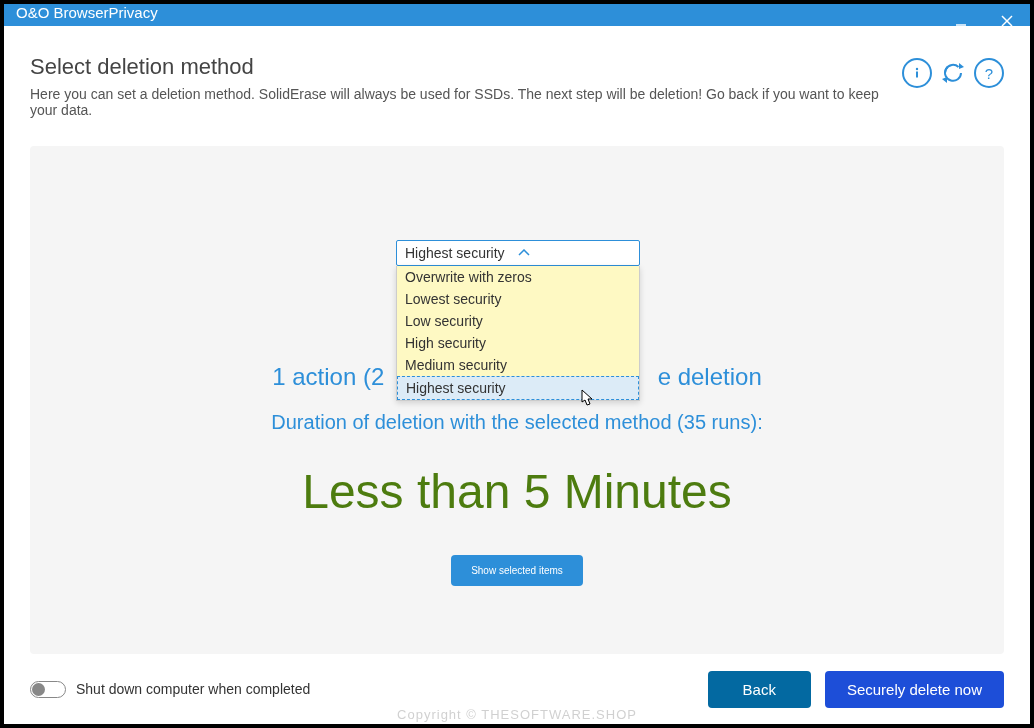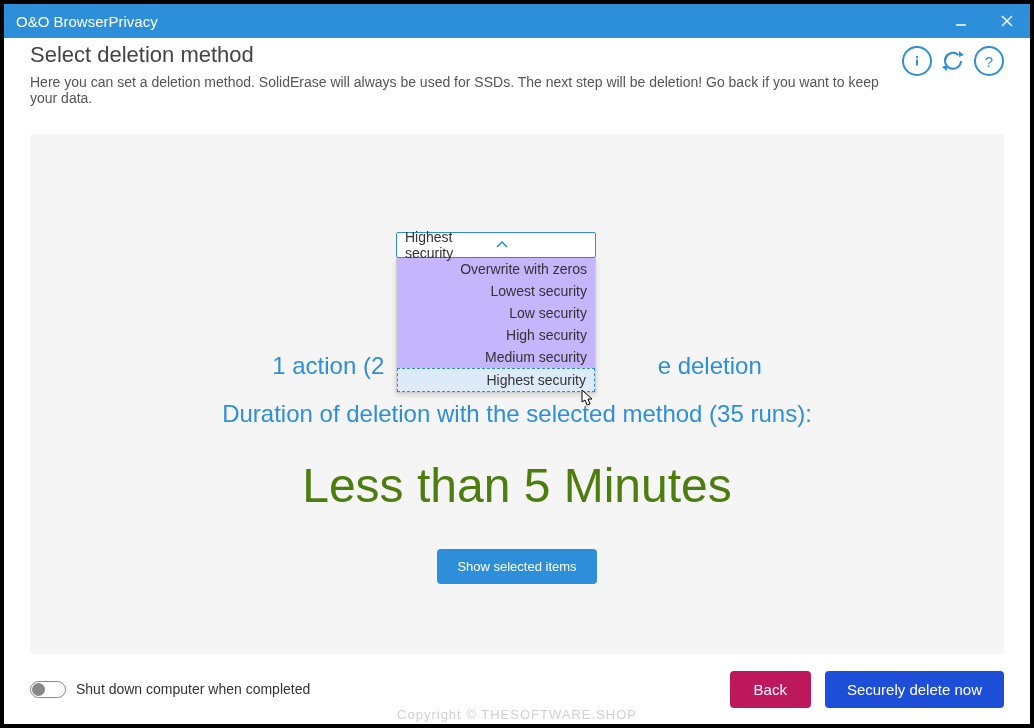--- a/index.html
+++ b/index.html
@@ -2,29 +2,29 @@
 <html><head>
 <meta charset="utf-8">
 <style>
   * { box-sizing: border-box; margin: 0; padding: 0; font-family: "Segoe UI", Arial, sans-serif; }
   html, body { width: 1034px; height: 728px; background: #000; }
   .window {
     position: absolute; left: 4px; top: 4px; width: 1026px; height: 720px;
     background: #fff; display: flex; flex-direction: column;
   }
   .titlebar {
-    height: 34px; background: #2d8fd9; color: #fff; display: flex;
-    align-items: center; padding: 0 0 0 12px; font-size: 15px; font-weight: 400;
+    height: 22px; background: #2d8fd9; color: #fff; display: flex;
+    align-items: flex-start; padding: 0 0 0 12px; font-size: 15px; font-weight: 400;
   }
   .titlebar-text { flex: 1; }
   .titlebar-btn {
     width: 46px; height: 34px; display: flex; align-items: center;
     justify-content: center; color: #fff; cursor: pointer;
   }
-  .header-area { padding: 4px 26px 8px 26px; display: flex; }
+  .header-area { padding: 28px 26px 8px 26px; display: flex; }
   .header-left { flex: 1; }
   .page-title { font-size: 22px; font-weight: 400; color: #444; margin-bottom: 6px; }
   .page-subtitle { font-size: 14px; color: #555; }
   .header-icons { display: flex; gap: 6px; padding-top: 4px; }
   .circ-btn {
     width: 30px; height: 30px; border: 2px solid #2d8fd9; border-radius: 50%;
     display: flex; align-items: center; justify-content: center; color: #2d8fd9;
     cursor: pointer; font-size: 16px;
   }
   .refresh-btn {
@@ -34,40 +34,39 @@
   .main-panel {
     margin: 20px 26px 0 26px; flex: 1; background: #f5f5f5; border-radius: 4px;
     position: relative;
   }
   .centered-content {
     position: absolute; left: 0; right: 0; top: 0; bottom: 0;
     display: flex; flex-direction: column; align-items: center; justify-content: center;
     gap: 8px; padding-top: 40px;
   }
   .line1 { font-size: 24px; color: #2d8fd9; font-weight: 400; }
-  .line2 { font-size: 24px; color: #2d8fd9; font-weight: 400; margin-top: 12px; }
+  .line2 { font-size: 20px; color: #2d8fd9; font-weight: 400; margin-top: 12px; }
   .big-line { font-size: 48px; color: #4d7c0f; font-weight: 300; margin-top: 22px; }
   .blue-btn {
     background: #2d8fd9; color: #fff; border: none; padding: 10px 20px;
-    font-size: 13px; border-radius: 4px; cursor: pointer; margin-top: 28px;
+    font-size: 10px; border-radius: 4px; cursor: pointer; margin-top: 28px;
   }
   .dropdown-wrap {
-    position: absolute; left: 392px; top: 228px; width: 200px; z-index: 10;
+    position: absolute; left: 392px; top: 236px; width: 244px; z-index: 10;
   }
   .dd-closed {
     height: 26px; border: 1px solid #2d8fd9; background: #fff; display: flex;
     align-items: center; padding: 0 8px; font-size: 14px; color: #333;
     border-radius: 2px; cursor: pointer;
   }
   .dd-closed span { flex: 1; }
   .dd-chev { color: #2d8fd9; font-size: 12px; }
   .dd-list {
-    background: #c4b5fd; border: 1px solid #ccc; border-top: none;
+    background: #fef9c3; border: 1px solid #ccc; border-top: none;
     box-shadow: 0 2px 6px rgba(0,0,0,0.15);
-    text-align: right;
   }
   .dd-item {
     padding: 3px 8px; font-size: 14px; color: #333; cursor: pointer;
   }
   .dd-item.highlighted {
     background: #dcebf7; border: 1px dashed #2d8fd9; margin: 0;
   }
   .cursor-pointer {
     position: absolute; left: 572px; top: 384px; z-index: 20; pointer-events: none;
   }
@@ -79,21 +78,21 @@
     width: 36px; height: 17px; border: 1px solid #888; border-radius: 10px;
     background: #fff; position: relative; cursor: pointer;
   }
   .toggle-knob {
     width: 13px; height: 13px; border-radius: 50%; background: #888;
     position: absolute; left: 1px; top: 1px;
   }
   .toggle-label { font-size: 14px; color: #333; }
   .footer-btns { display: flex; gap: 14px; }
   .btn-back {
-    background: #be185d; color: #fff; border: none; padding: 10px 24px;
+    background: #0369a1; color: #fff; border: none; padding: 10px 35px;
     font-size: 15px; border-radius: 4px; cursor: pointer;
   }
   .btn-delete {
     background: #1d4ed8; color: #fff; border: none; padding: 10px 22px;
     font-size: 15px; border-radius: 4px; cursor: pointer;
   }
   .watermark {
     position: absolute; left: 0; right: 0; bottom: 2px; text-align: center;
     font-size: 13px; color: rgba(120,120,120,0.35); letter-spacing: 1px;
     pointer-events: none;

